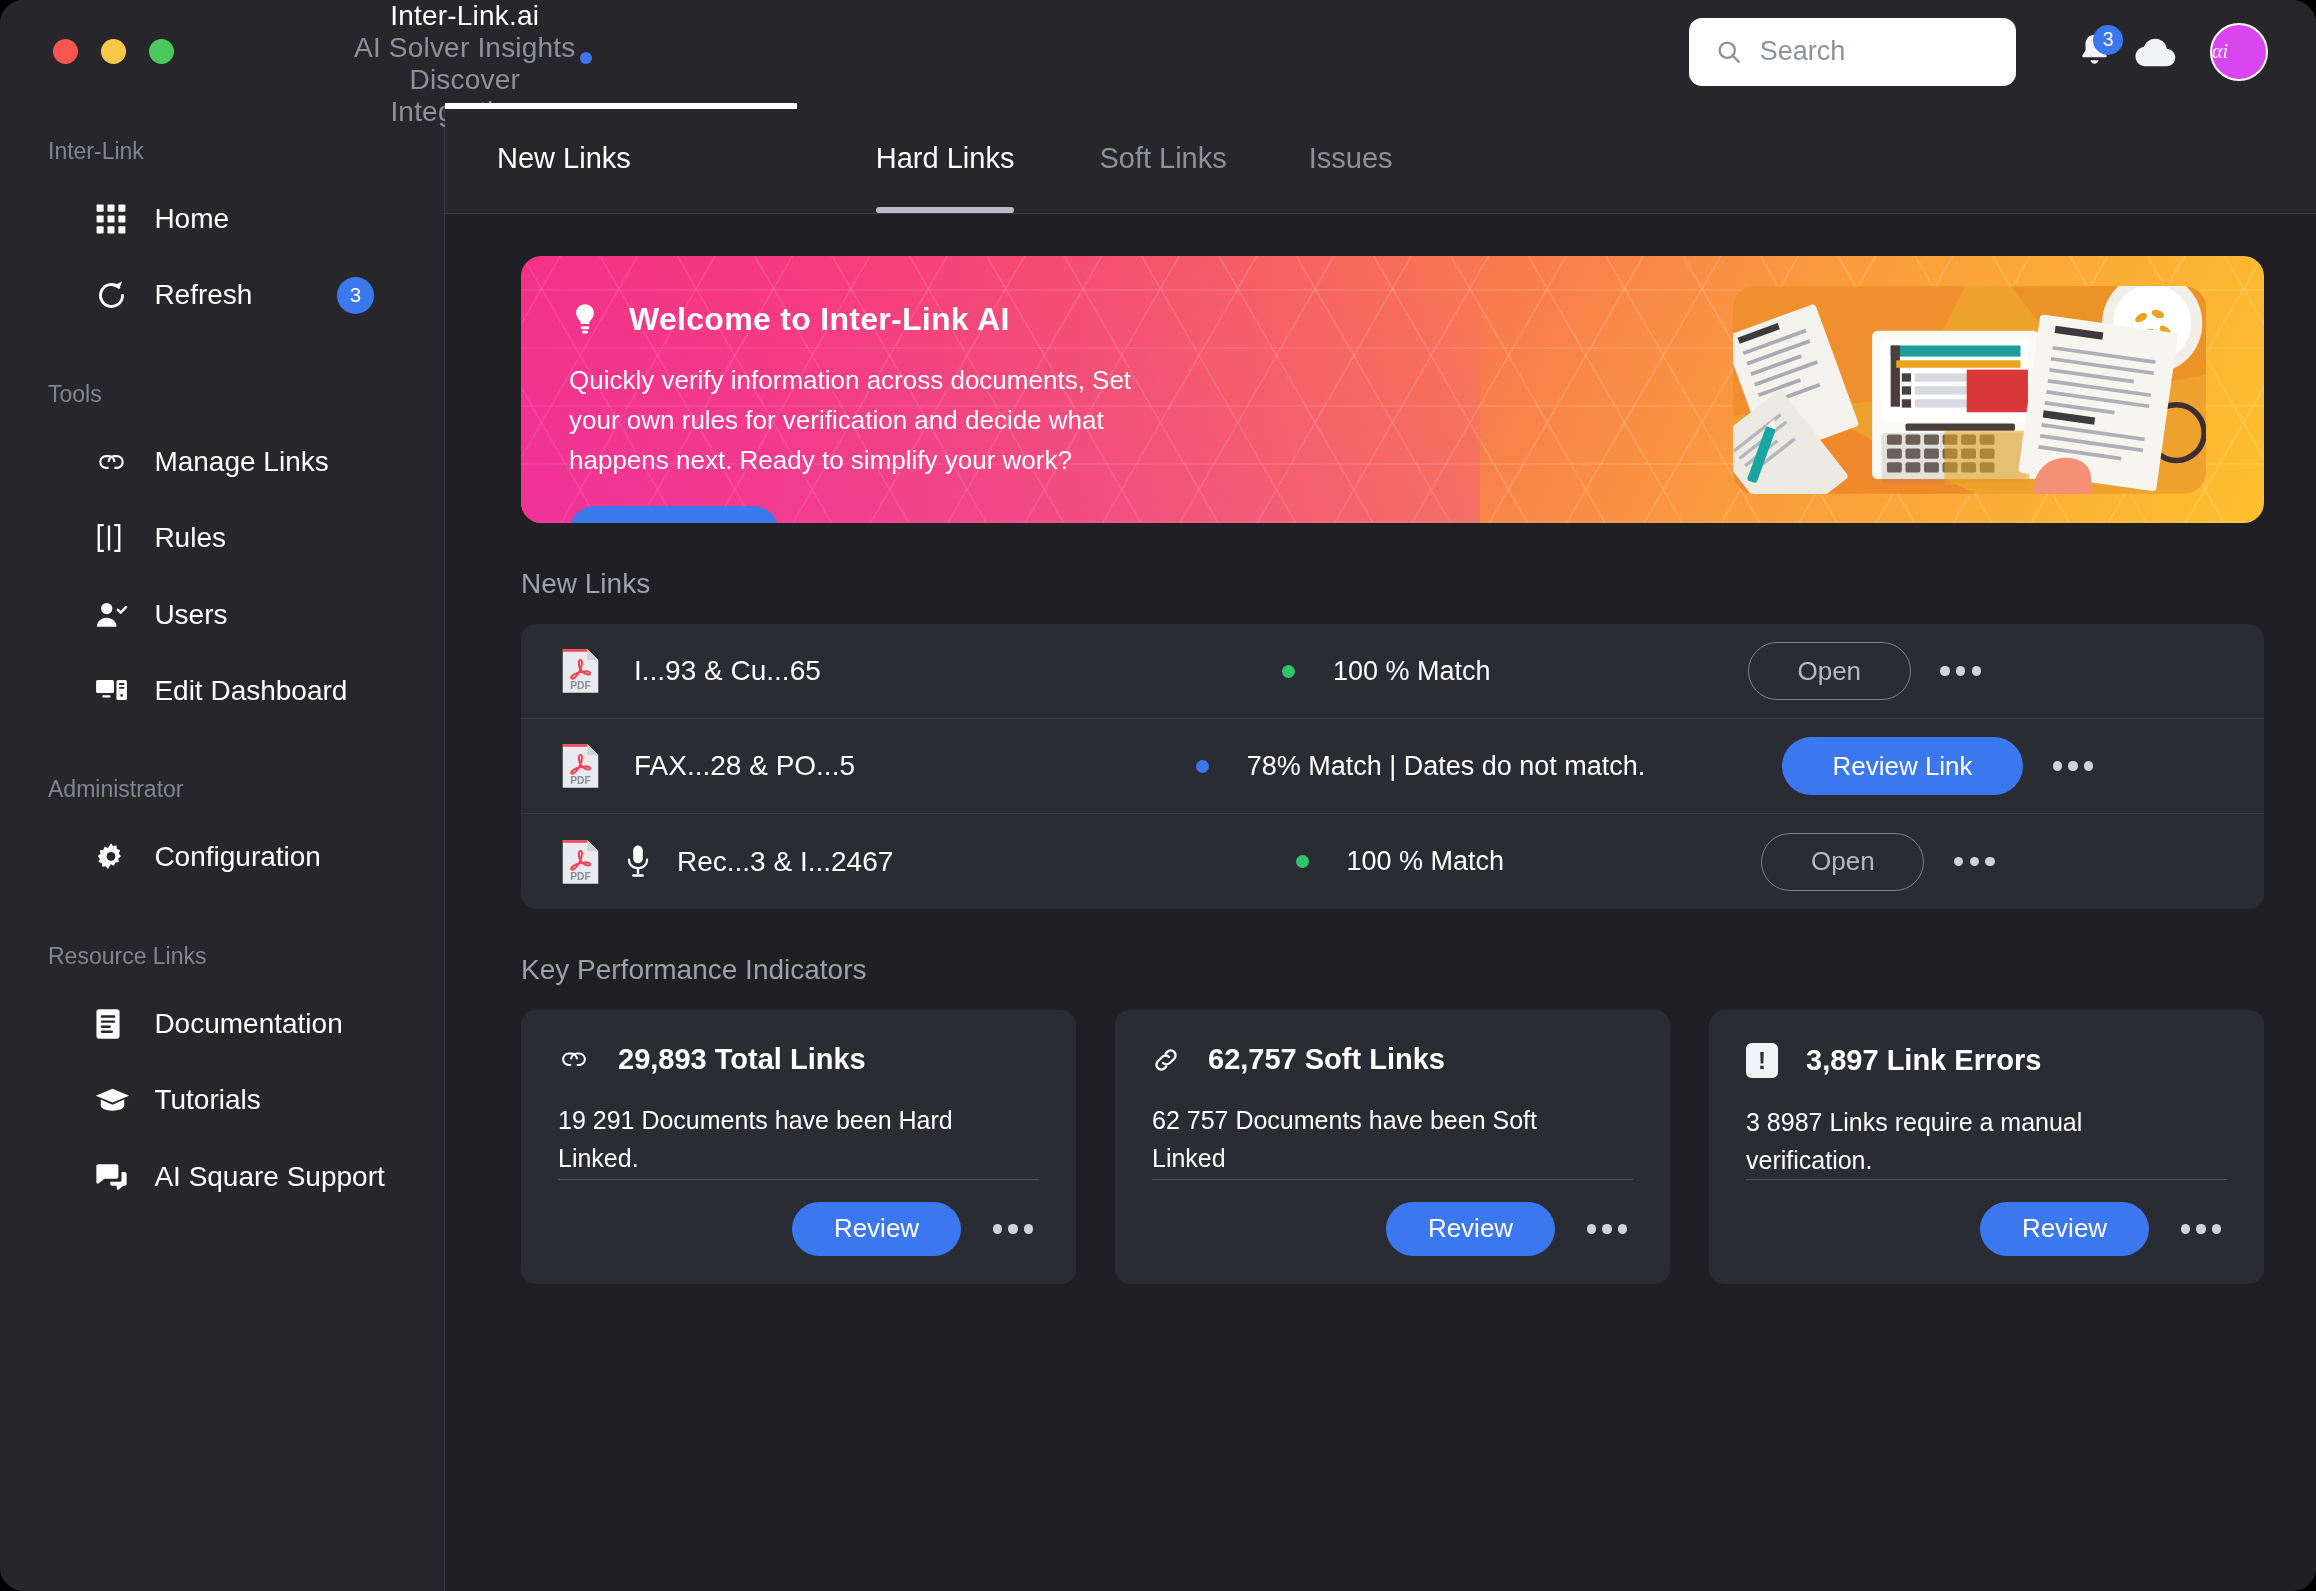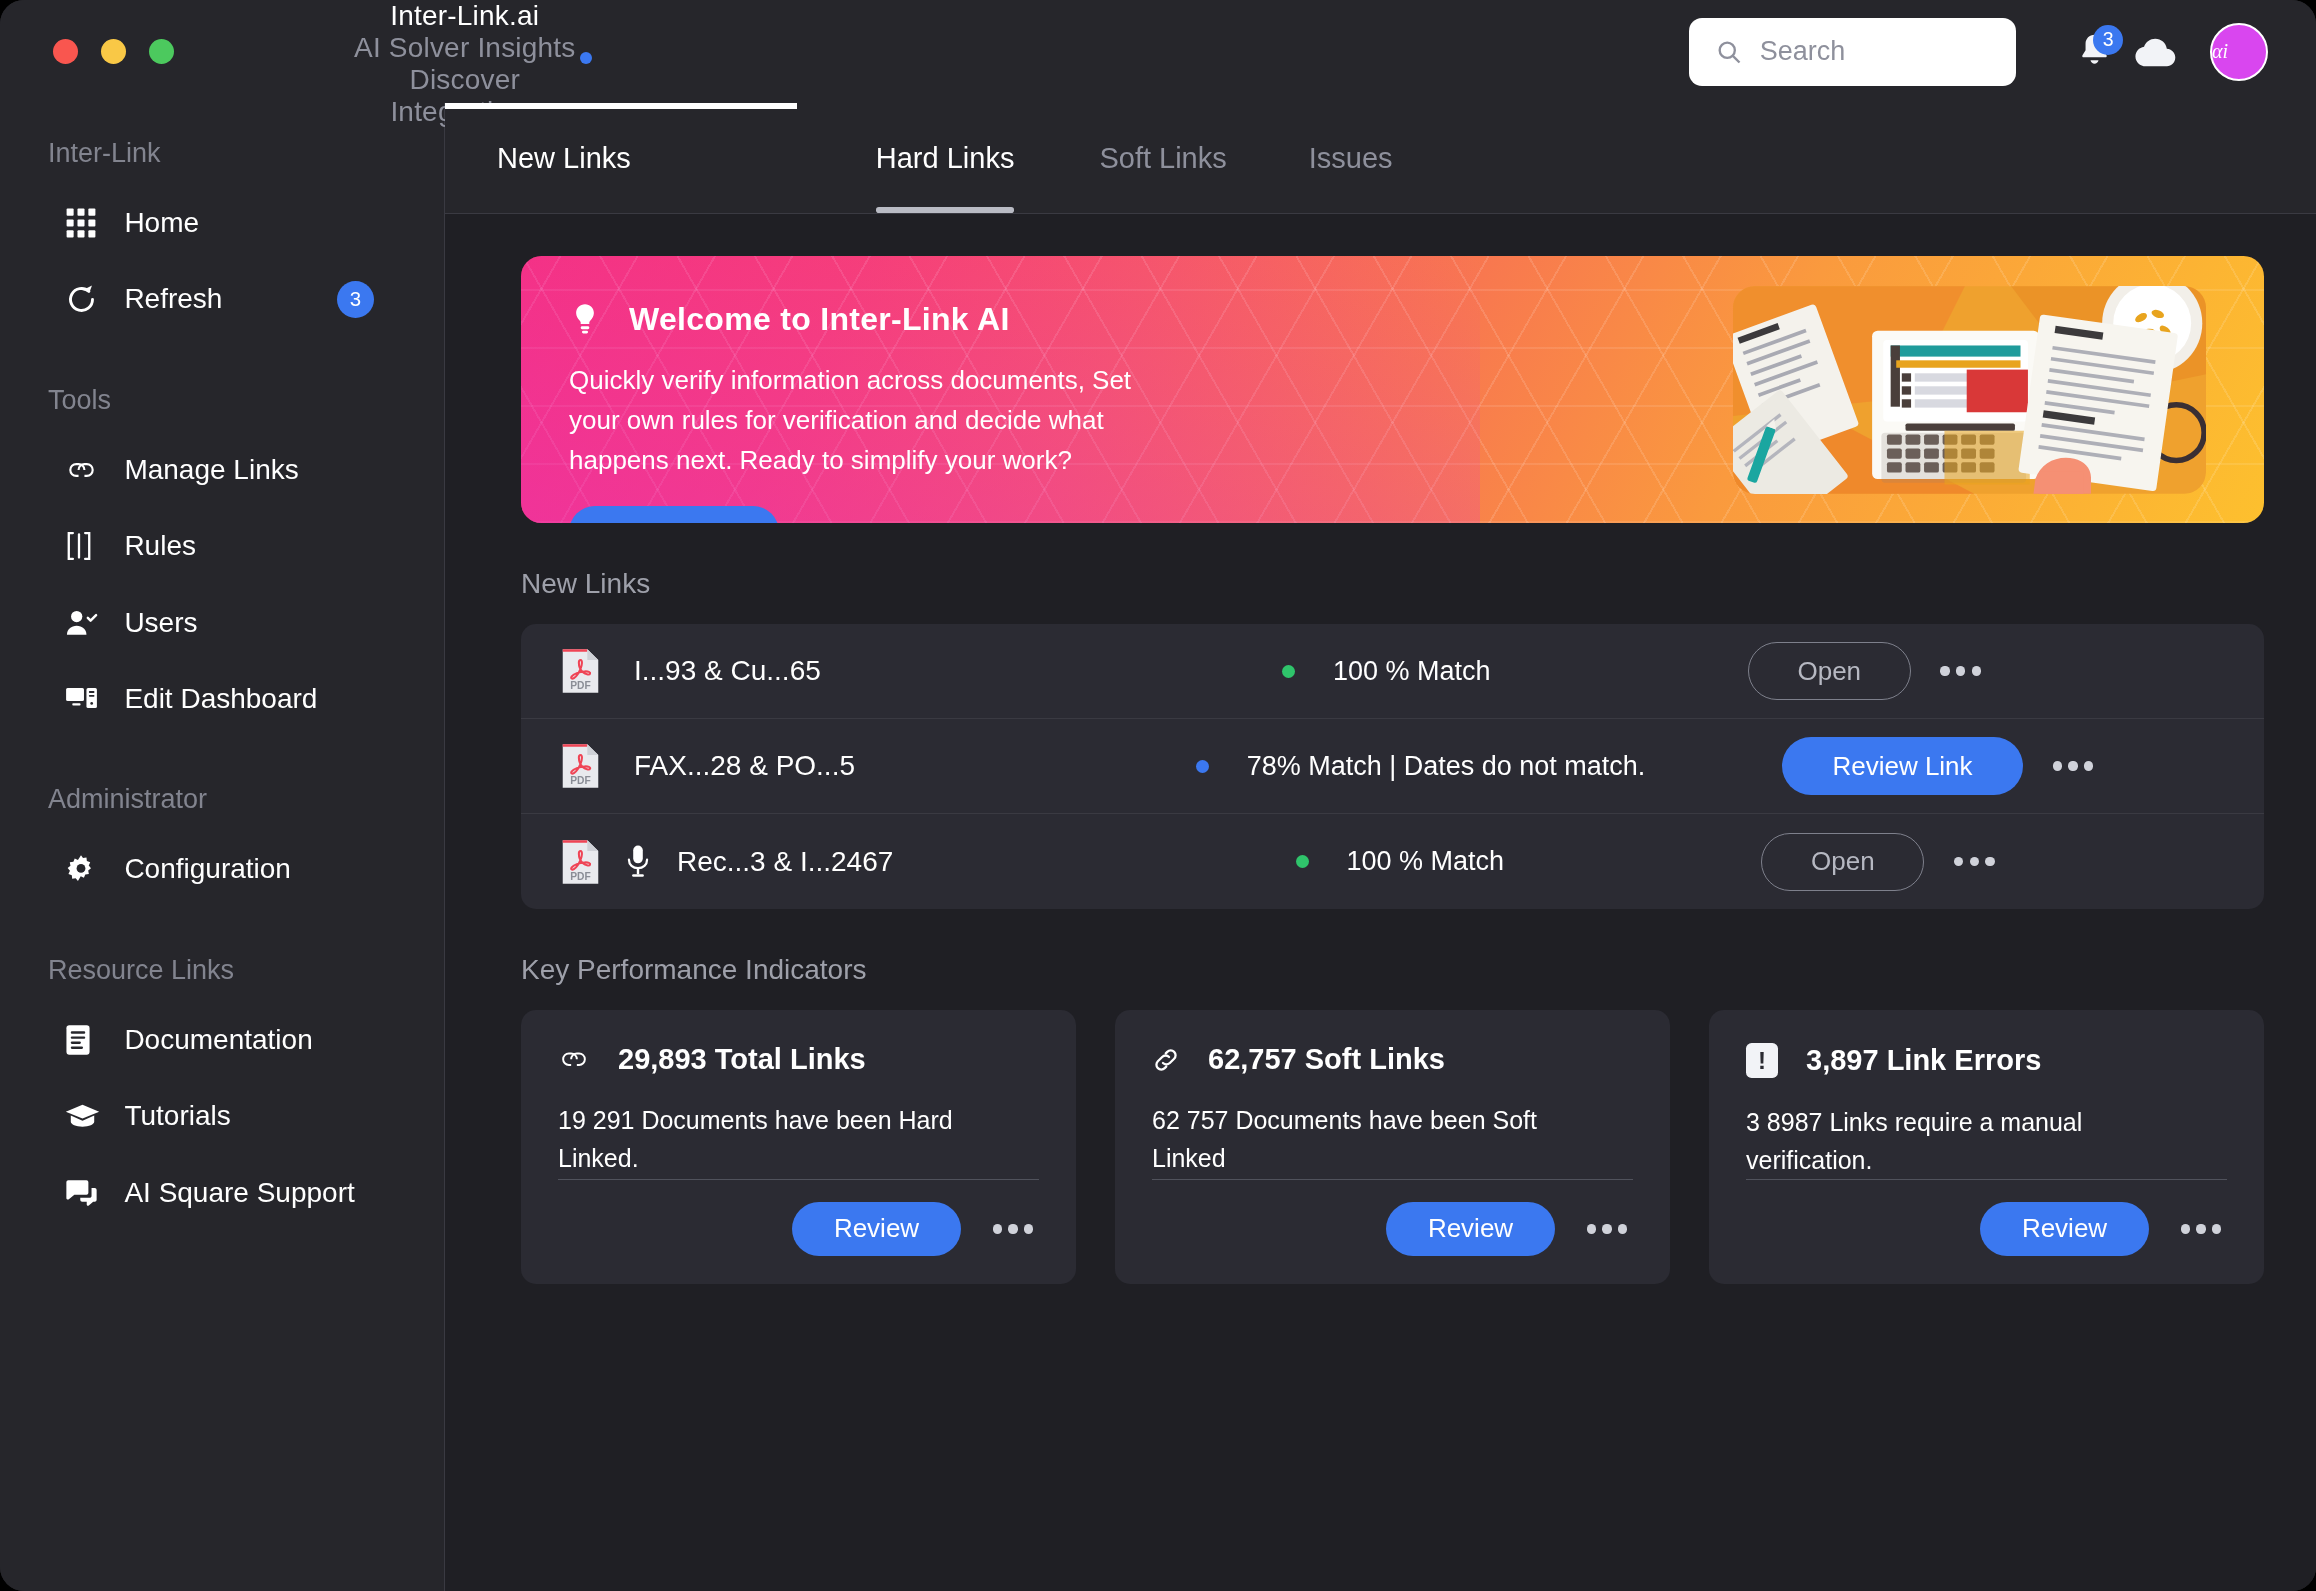--- a/index.html
+++ b/index.html
@@ -76,26 +76,26 @@
 
   
   .sidebar {
     width: 445px; flex: 0 0 445px;
     background: #26262b;
     border-right: 0.9px solid #3a3a42;
     padding-top: 35px;
     overflow: hidden;
   }
   .sb-group-title {
-    font-size: 27px; color: #82848f;
+    font-size: 23px; color: #82848f;
     padding: 0 0 0 48px; margin-bottom: 26px;
   }
   .sb-item {
     display: flex; align-items: center;
-    height: 56px; padding-left: 65px; margin-bottom: 20.4px;
+    height: 56px; padding-left: 95px; margin-bottom: 20.4px;
     position: relative;
   }
   .sb-icon { width: 39px; display:flex; align-items:center; justify-content:flex-start; }
   .sb-label { font-size: 28px; color: #ffffff; margin-left: 20.4px; white-space: nowrap; }
   .sb-badge {
     position: absolute; left: 337px;
     width: 37px; height: 37px; border-radius: 50%;
     background: #3b78f0; color: #fff; font-size: 20.4px;
     display: flex; align-items: center; justify-content: center;
   }

